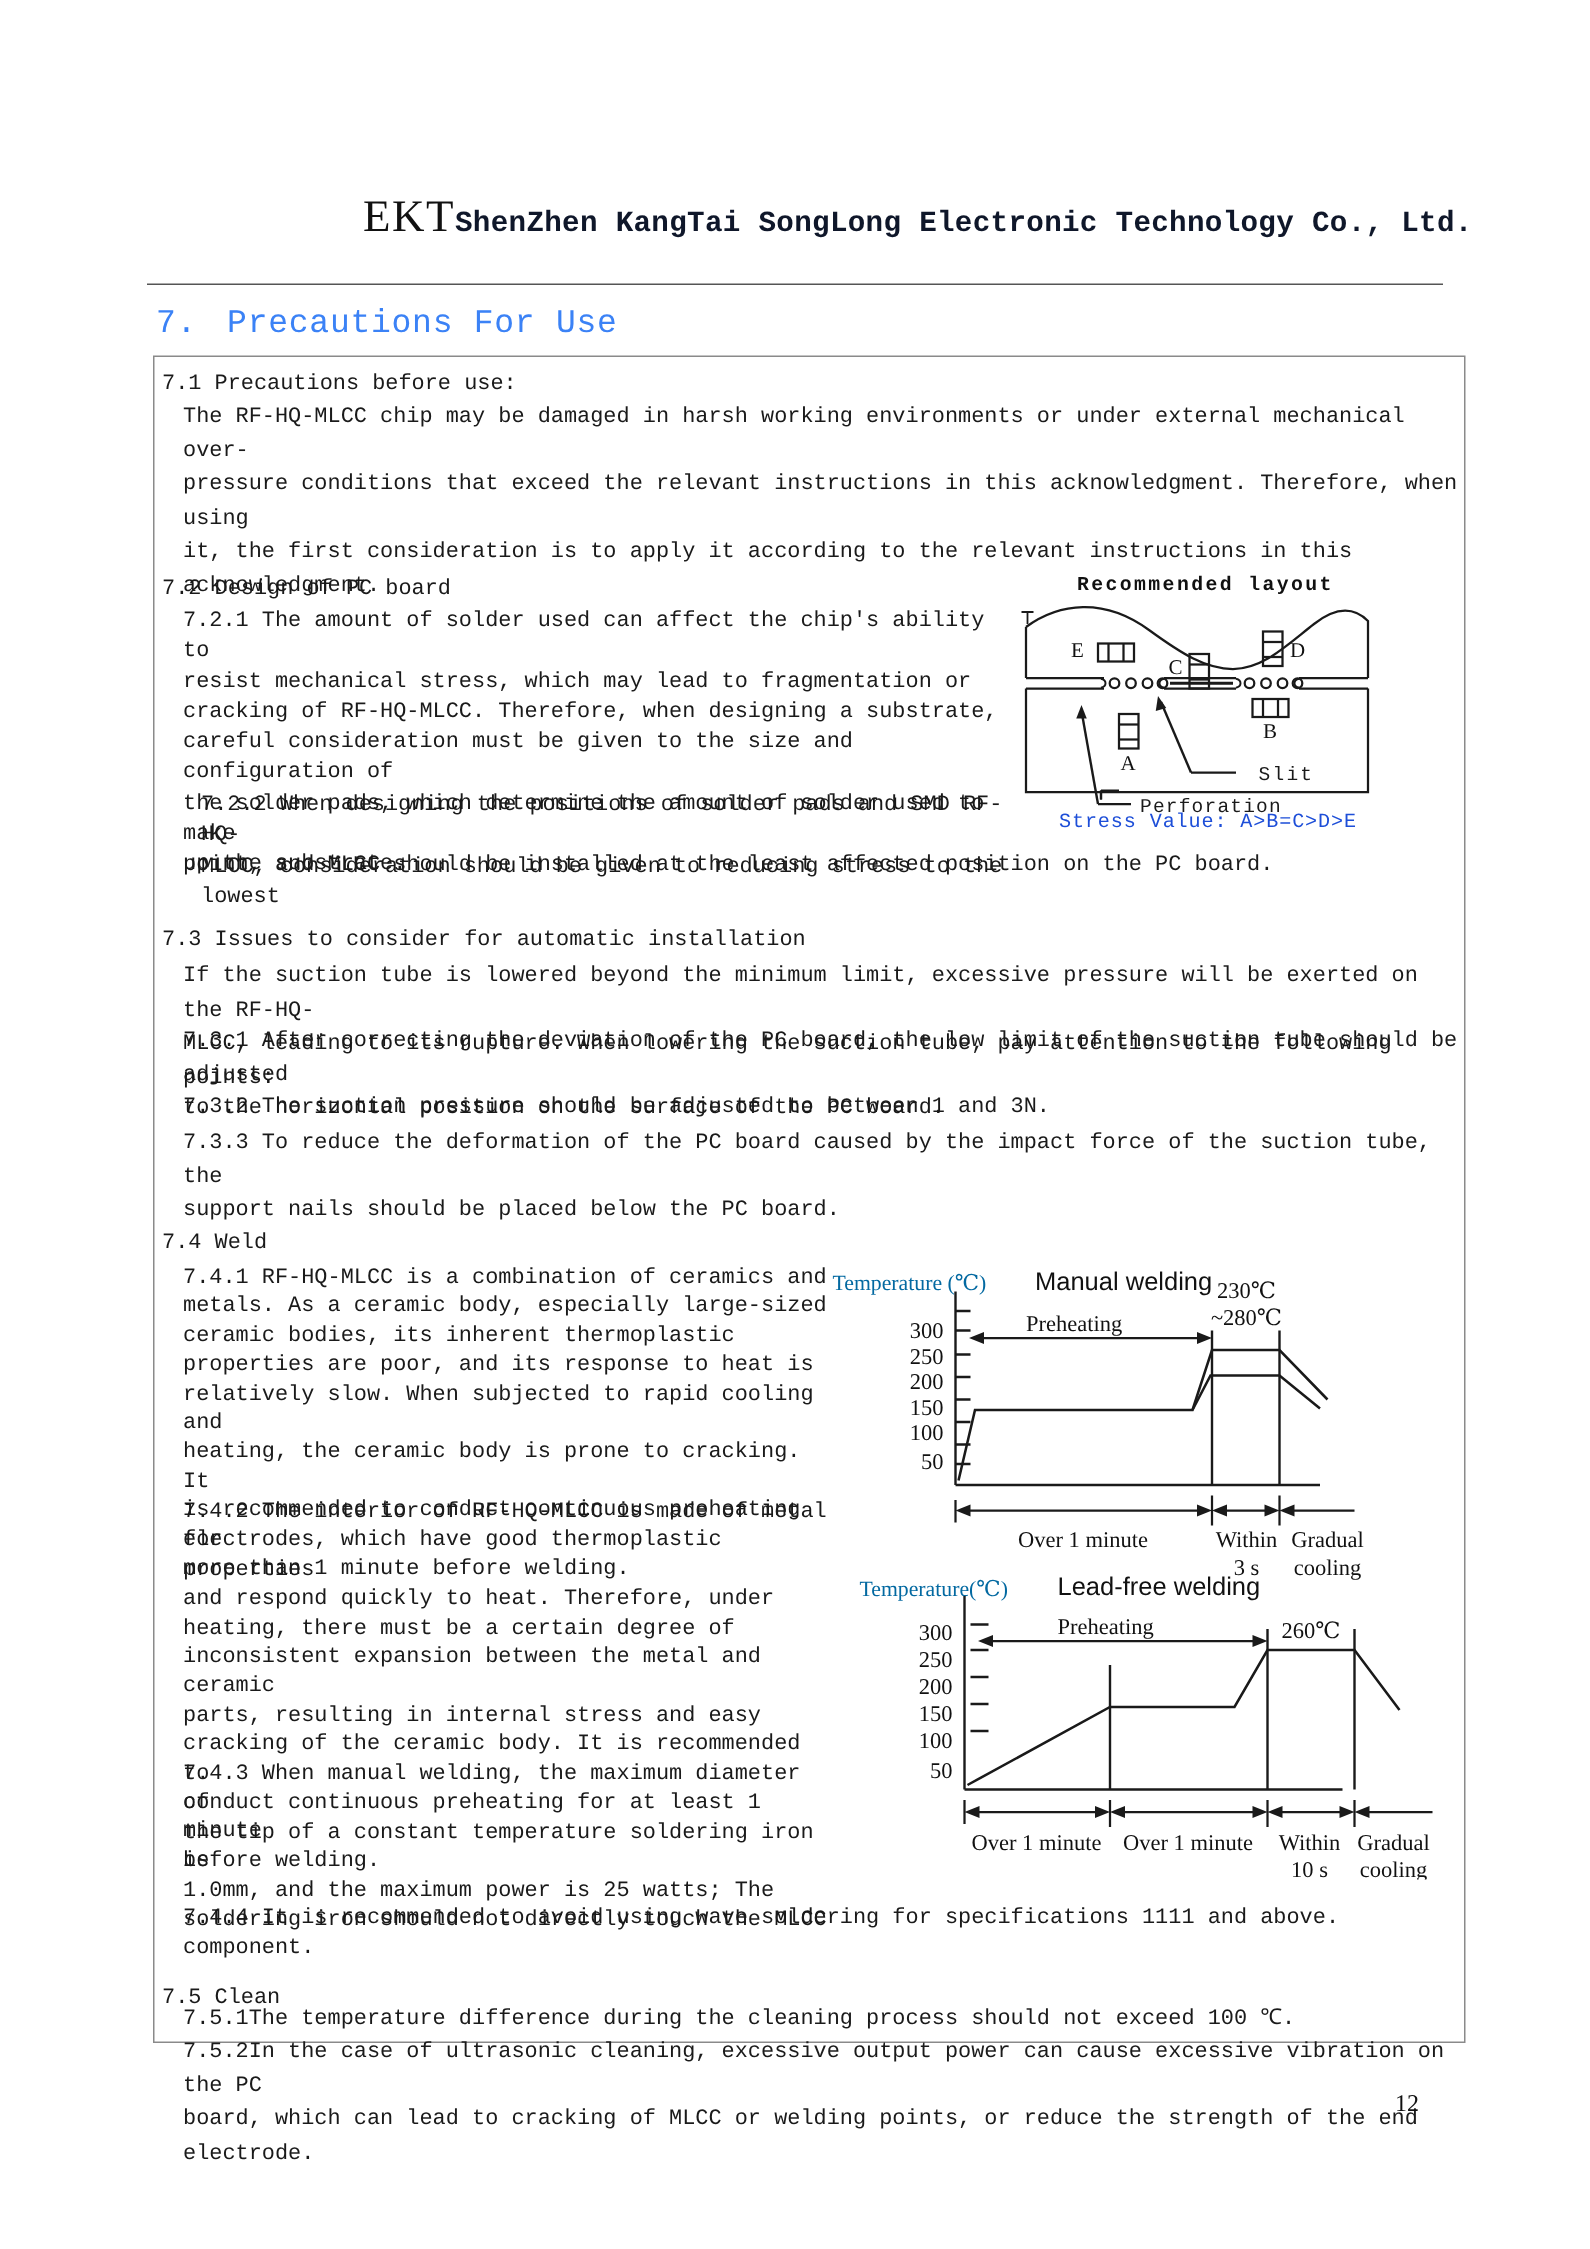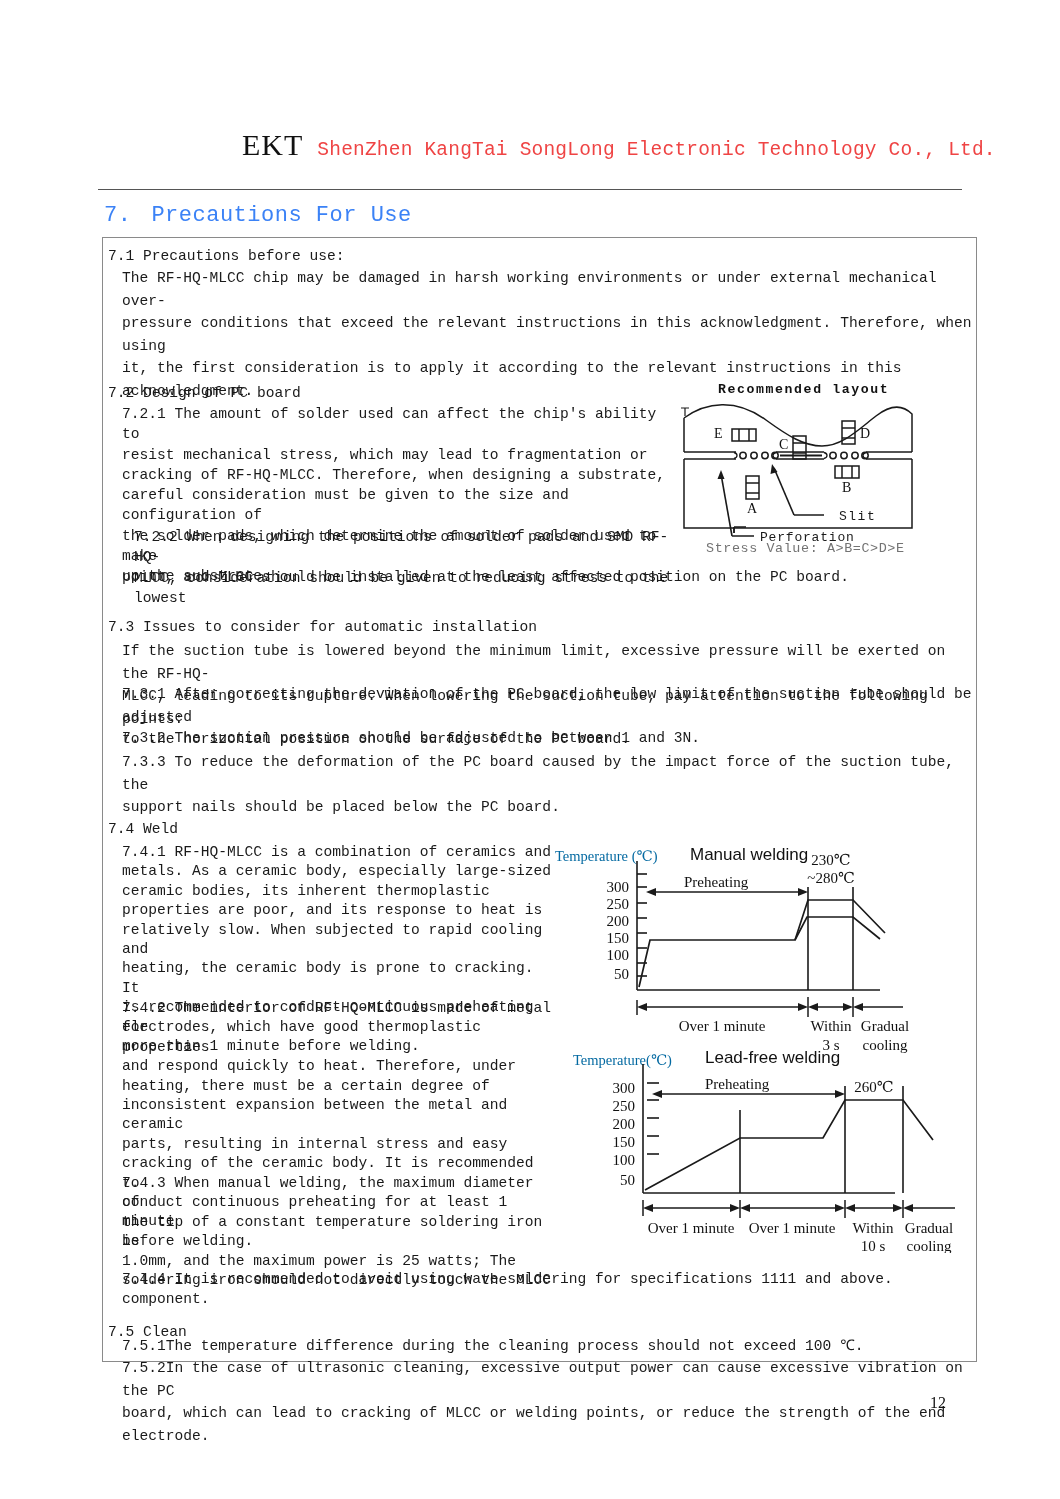--- a/index.html
+++ b/index.html
@@ -36,23 +36,23 @@
   .brand-mark {
     font-family: "Liberation Serif", "DejaVu Serif", serif;
     font-size: 30px;
     letter-spacing: 1px;
     color: #111;
     margin-left: 126px;
   }
   .brand-name {
     font-family: "Liberation Mono", "DejaVu Sans Mono", monospace;
     font-size: 19.5px;
-    color: #ef4444;
-    margin-left: 14px;
+    color: #0f172a;
     letter-spacing: 0.2px;
+    font-weight: bold;
   }
   .header-rule {
     position: absolute;
     left: 98px;
     top: 189px;
     width: 864px;
     height: 0;
     border-top: 1.2px solid #555;
   }
 
@@ -110,21 +110,21 @@
     white-space: nowrap;
   }
   .pcb-svg { position: absolute; left: 0; top: 14px; }
   .pcb-caption {
     position: absolute;
     left: 30px;
     top: 159px;
     font-family: "Liberation Mono", "DejaVu Sans Mono", monospace;
     font-size: 13.4px;
     letter-spacing: 0.6px;
-    color: #737373;
+    color: #1d4ed8;
     white-space: nowrap;
   }
 
   
   .chart-wrap { position: absolute; }
   .chart-axis-label {
     position: absolute;
     font-family: "Liberation Serif", "DejaVu Serif", serif;
     font-size: 14.5px;
     color: #0369a1;

